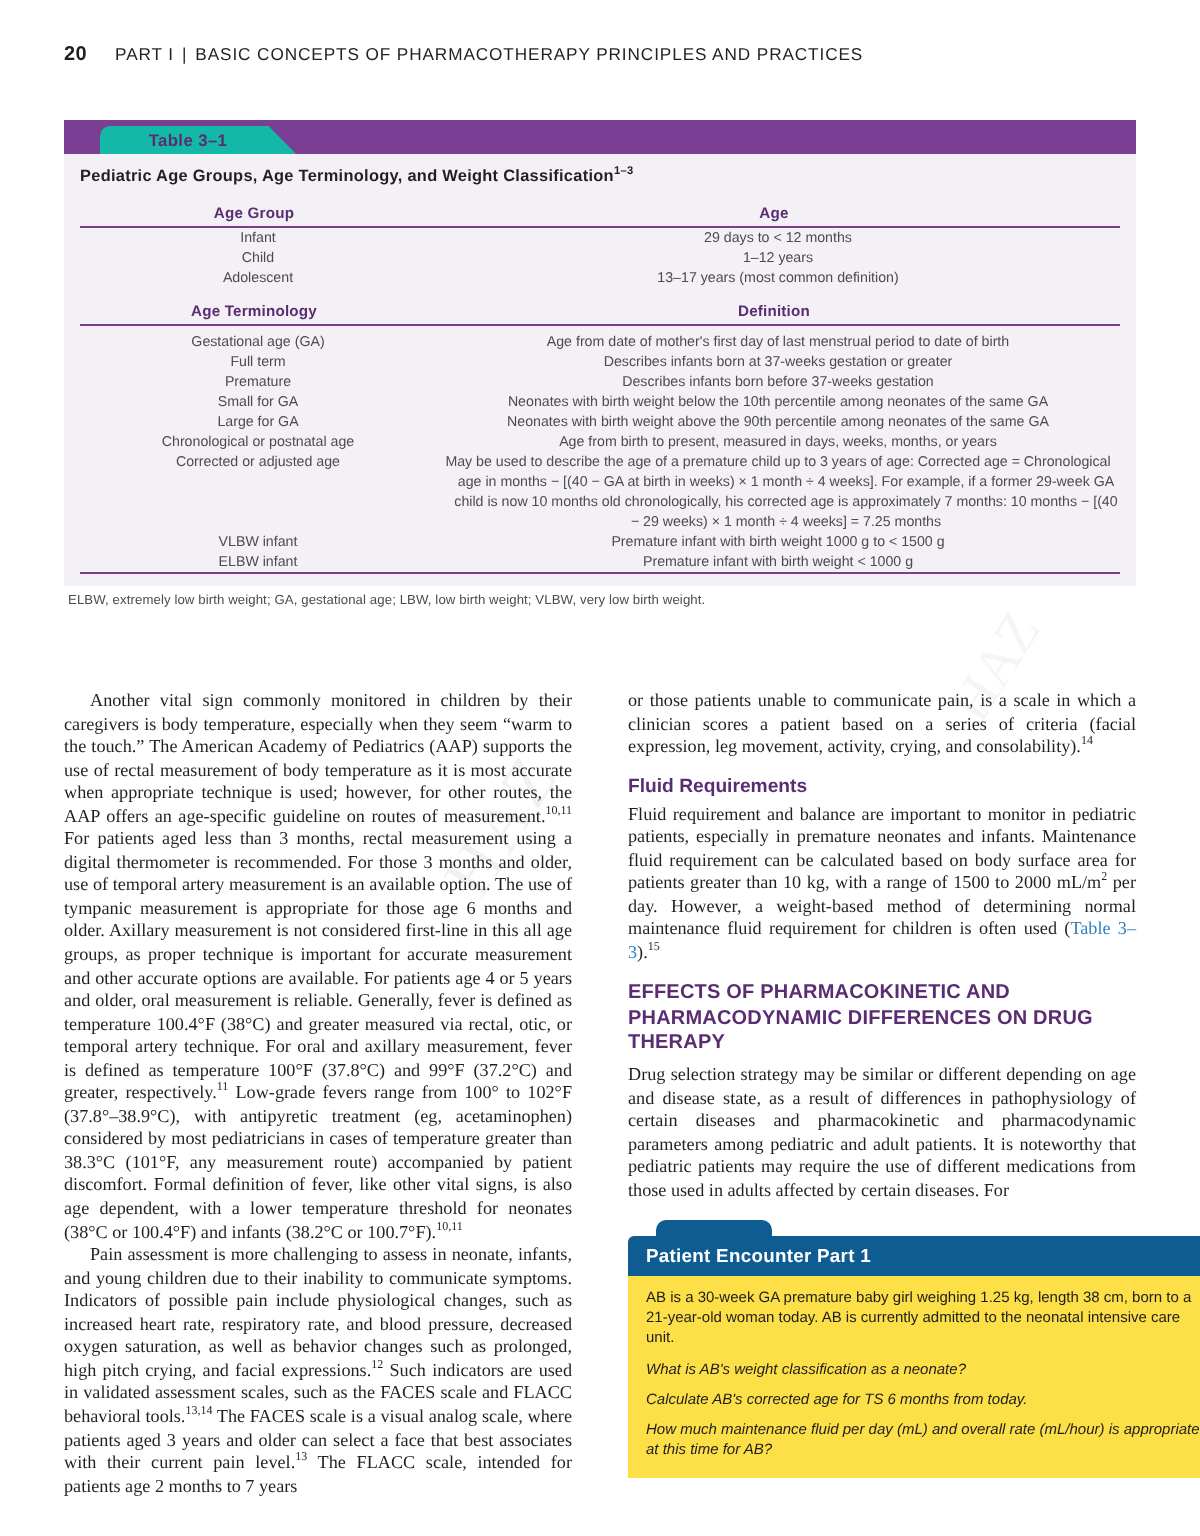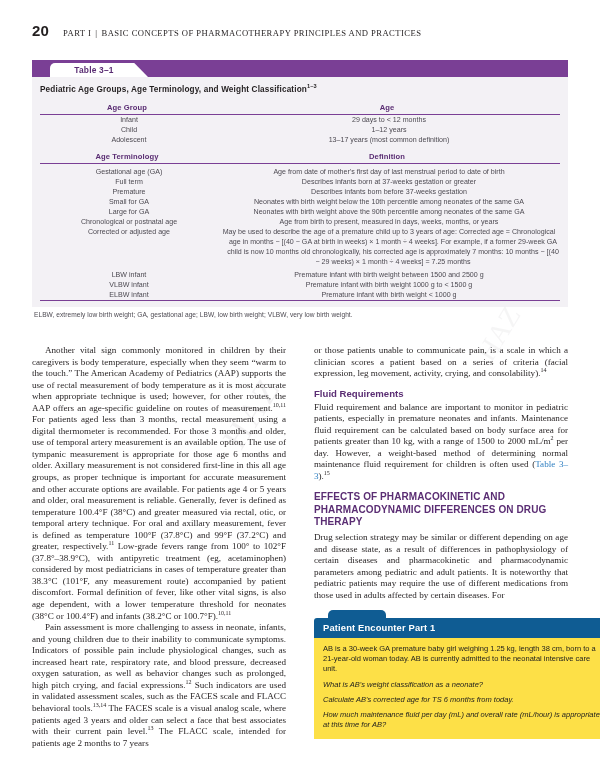--- a/index.html
+++ b/index.html
@@ -29,26 +29,26 @@
     left: 32px;
     right: 32px;
     display: flex;
     align-items: baseline;
     gap: 14px;
     white-space: nowrap;
   }
   .folio {
     font-family: "Liberation Sans", sans-serif;
     font-weight: bold;
-    font-size: 15px;
+    font-size: 10px;
     color: #231f20;
     letter-spacing: .2px;
   }
   .rh-text {
-    font-family: Liberation Serif, serif;
+    font-family: Liberation Sans, sans-serif;
     font-size: 8.6px;
     letter-spacing: .45px;
     color: #231f20;
   }
   .rh-sep { padding: 0 4px; color:#231f20; }
 
   
   .table-block {
     position: absolute;
     top: 60px;
@@ -59,21 +59,21 @@
     position: relative;
     height: 17px;
     background: #7a3f95;
   }
   .tbl-tab {
     position: absolute;
     left: 18px;
     top: 3px;
     height: 14px;
     width: 98px;
-    background: #ffffff;
+    background: #14b8a6;
     border-radius: 5px 5px 0 0;
     
     clip-path: polygon(0 0, 86% 0, 100% 100%, 0 100%);
     display: flex;
     align-items: center;
     justify-content: center;
     box-sizing: border-box;
     padding-right: 10px;
   }
   .tbl-tab-label {
@@ -346,24 +346,20 @@
             <td class="cell">Age from birth to present, measured in days, weeks, months, or years</td>
           </tr>
           <tr>
             <td class="cell">Corrected or adjusted age</td>
             <td class="cell">
                 <span class="hang">May be used to describe the age of a premature child up to 3 years of age: Corrected age = Chronological age in months − [(40 − GA at birth in weeks) × 1 month ÷ 4 weeks]. For example, if a former 29-week GA child is now 10 months old chronologically, his corrected age is approximately 7 months: 10 months − [(40 − 29 weeks) × 1 month ÷ 4 weeks] = 7.25 months</span>
               </td>
           </tr>
 
           <tr>
-            <td class="cell first">LBW infant</td>
-            <td class="cell first">Premature infant with birth weight between 1500 and 2500 g</td>
-          </tr>
-          <tr>
             <td class="cell">VLBW infant</td>
             <td class="cell">Premature infant with birth weight 1000 g to &lt; 1500 g</td>
           </tr>
           <tr class="rule-bottom">
             <td class="cell">ELBW infant</td>
             <td class="cell">Premature infant with birth weight &lt; 1000 g</td>
           </tr>
         </tbody>
       </table>
     </div>

